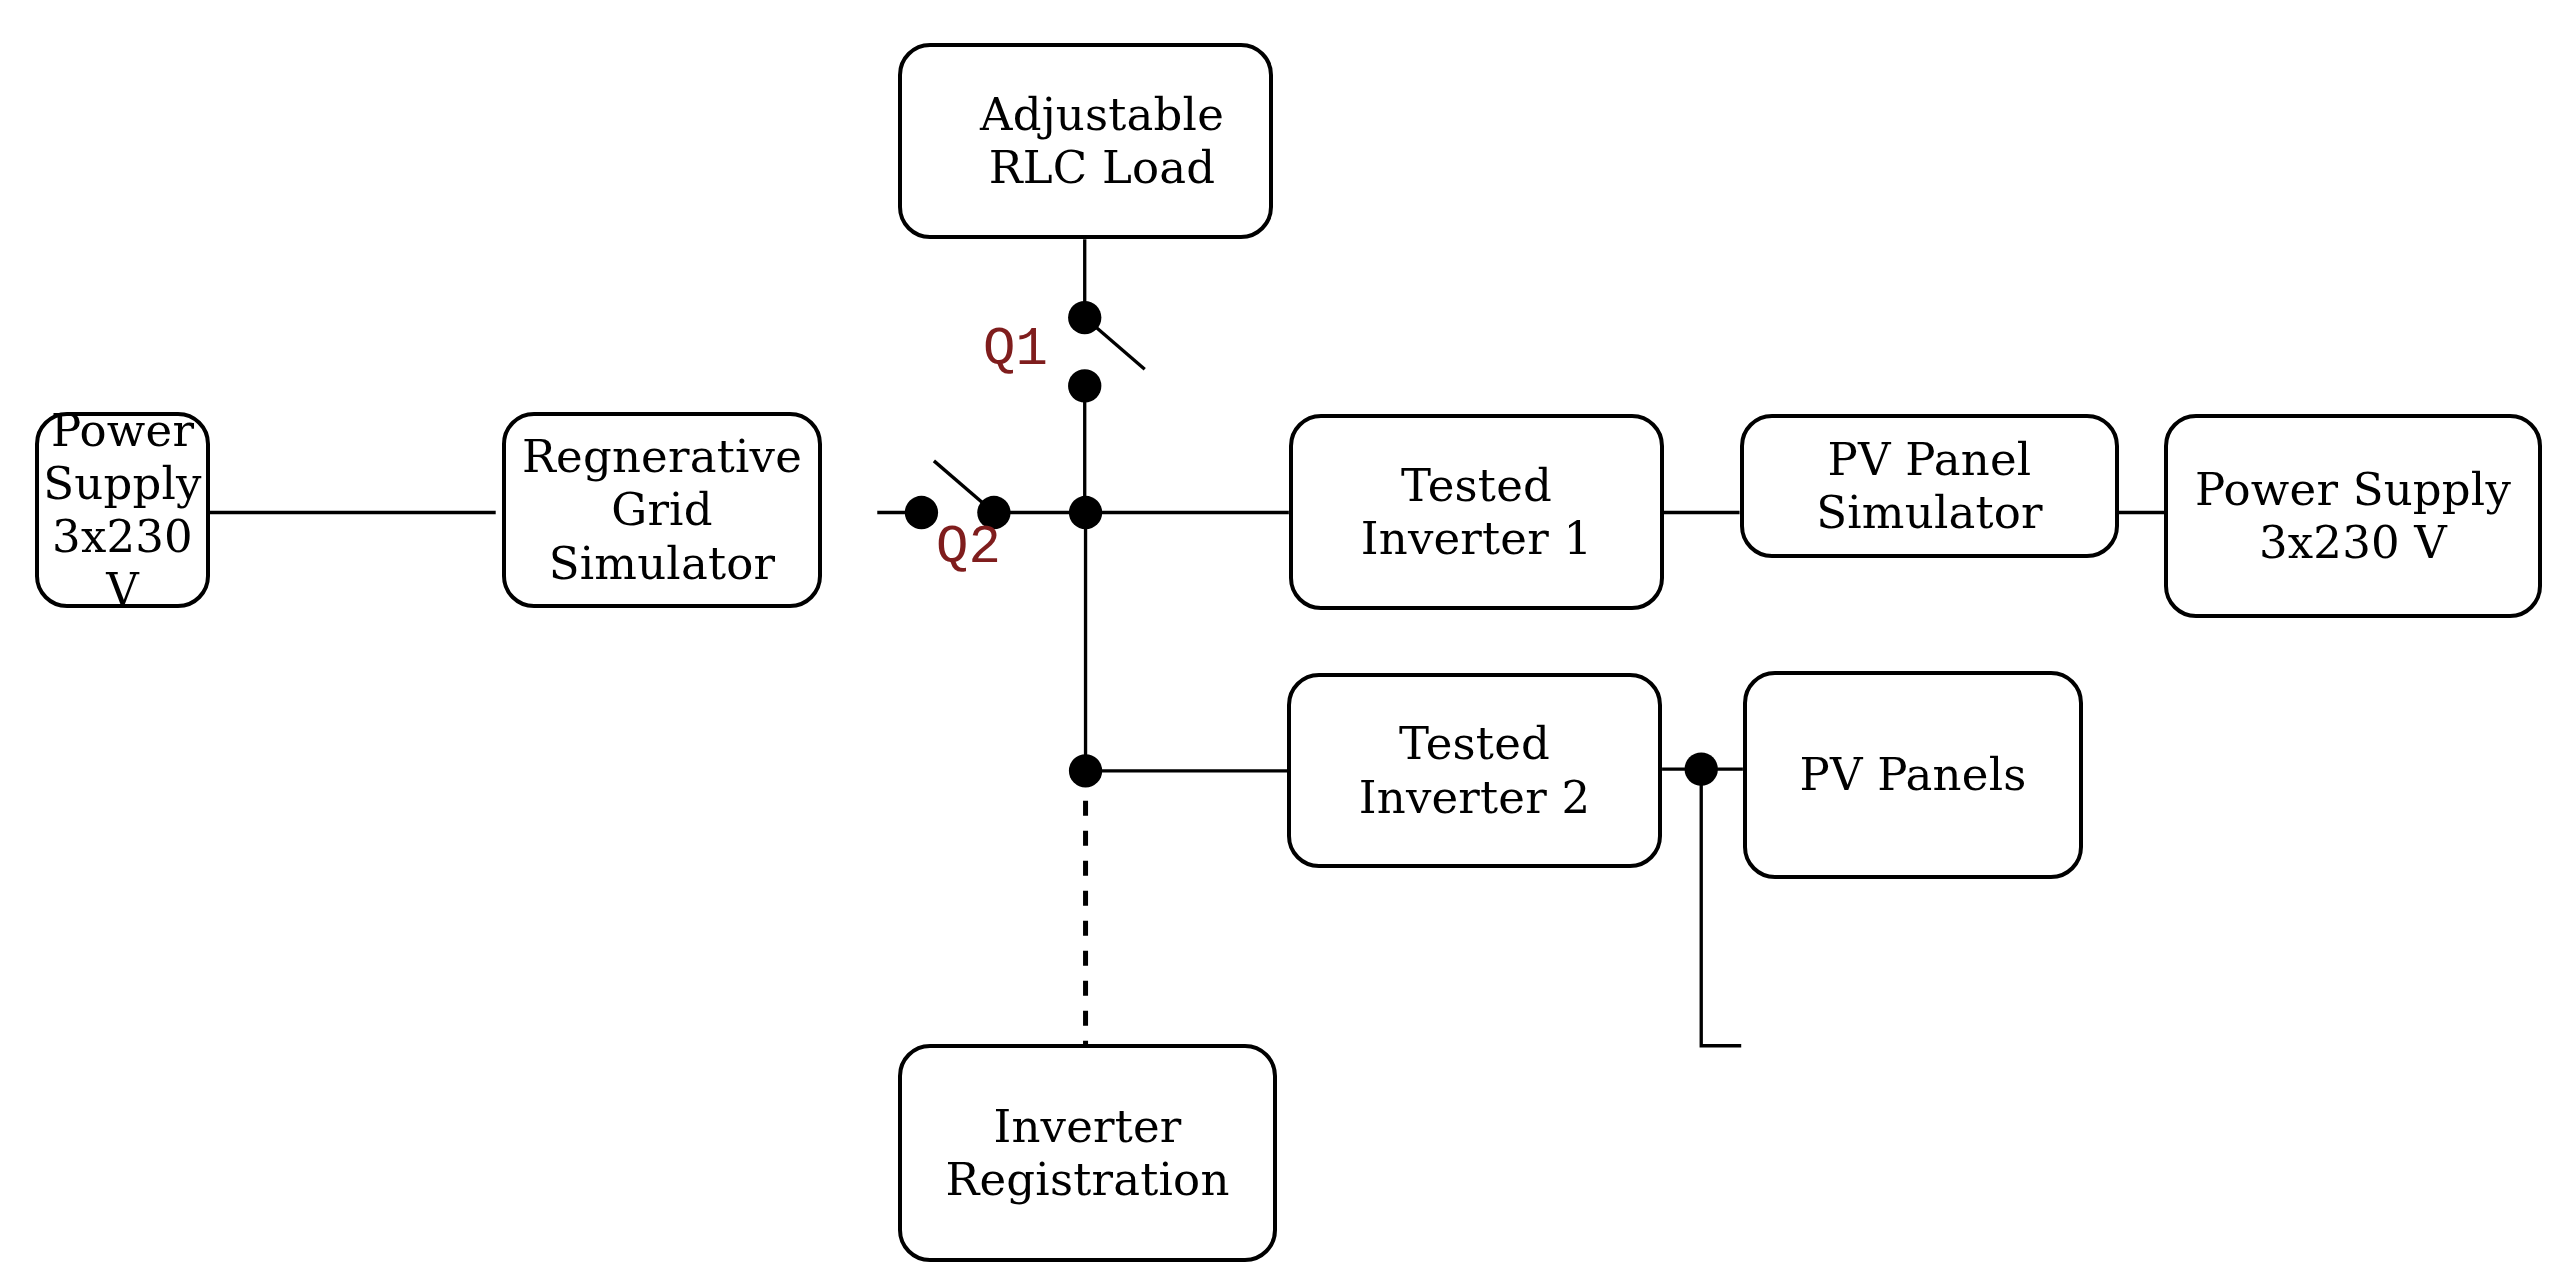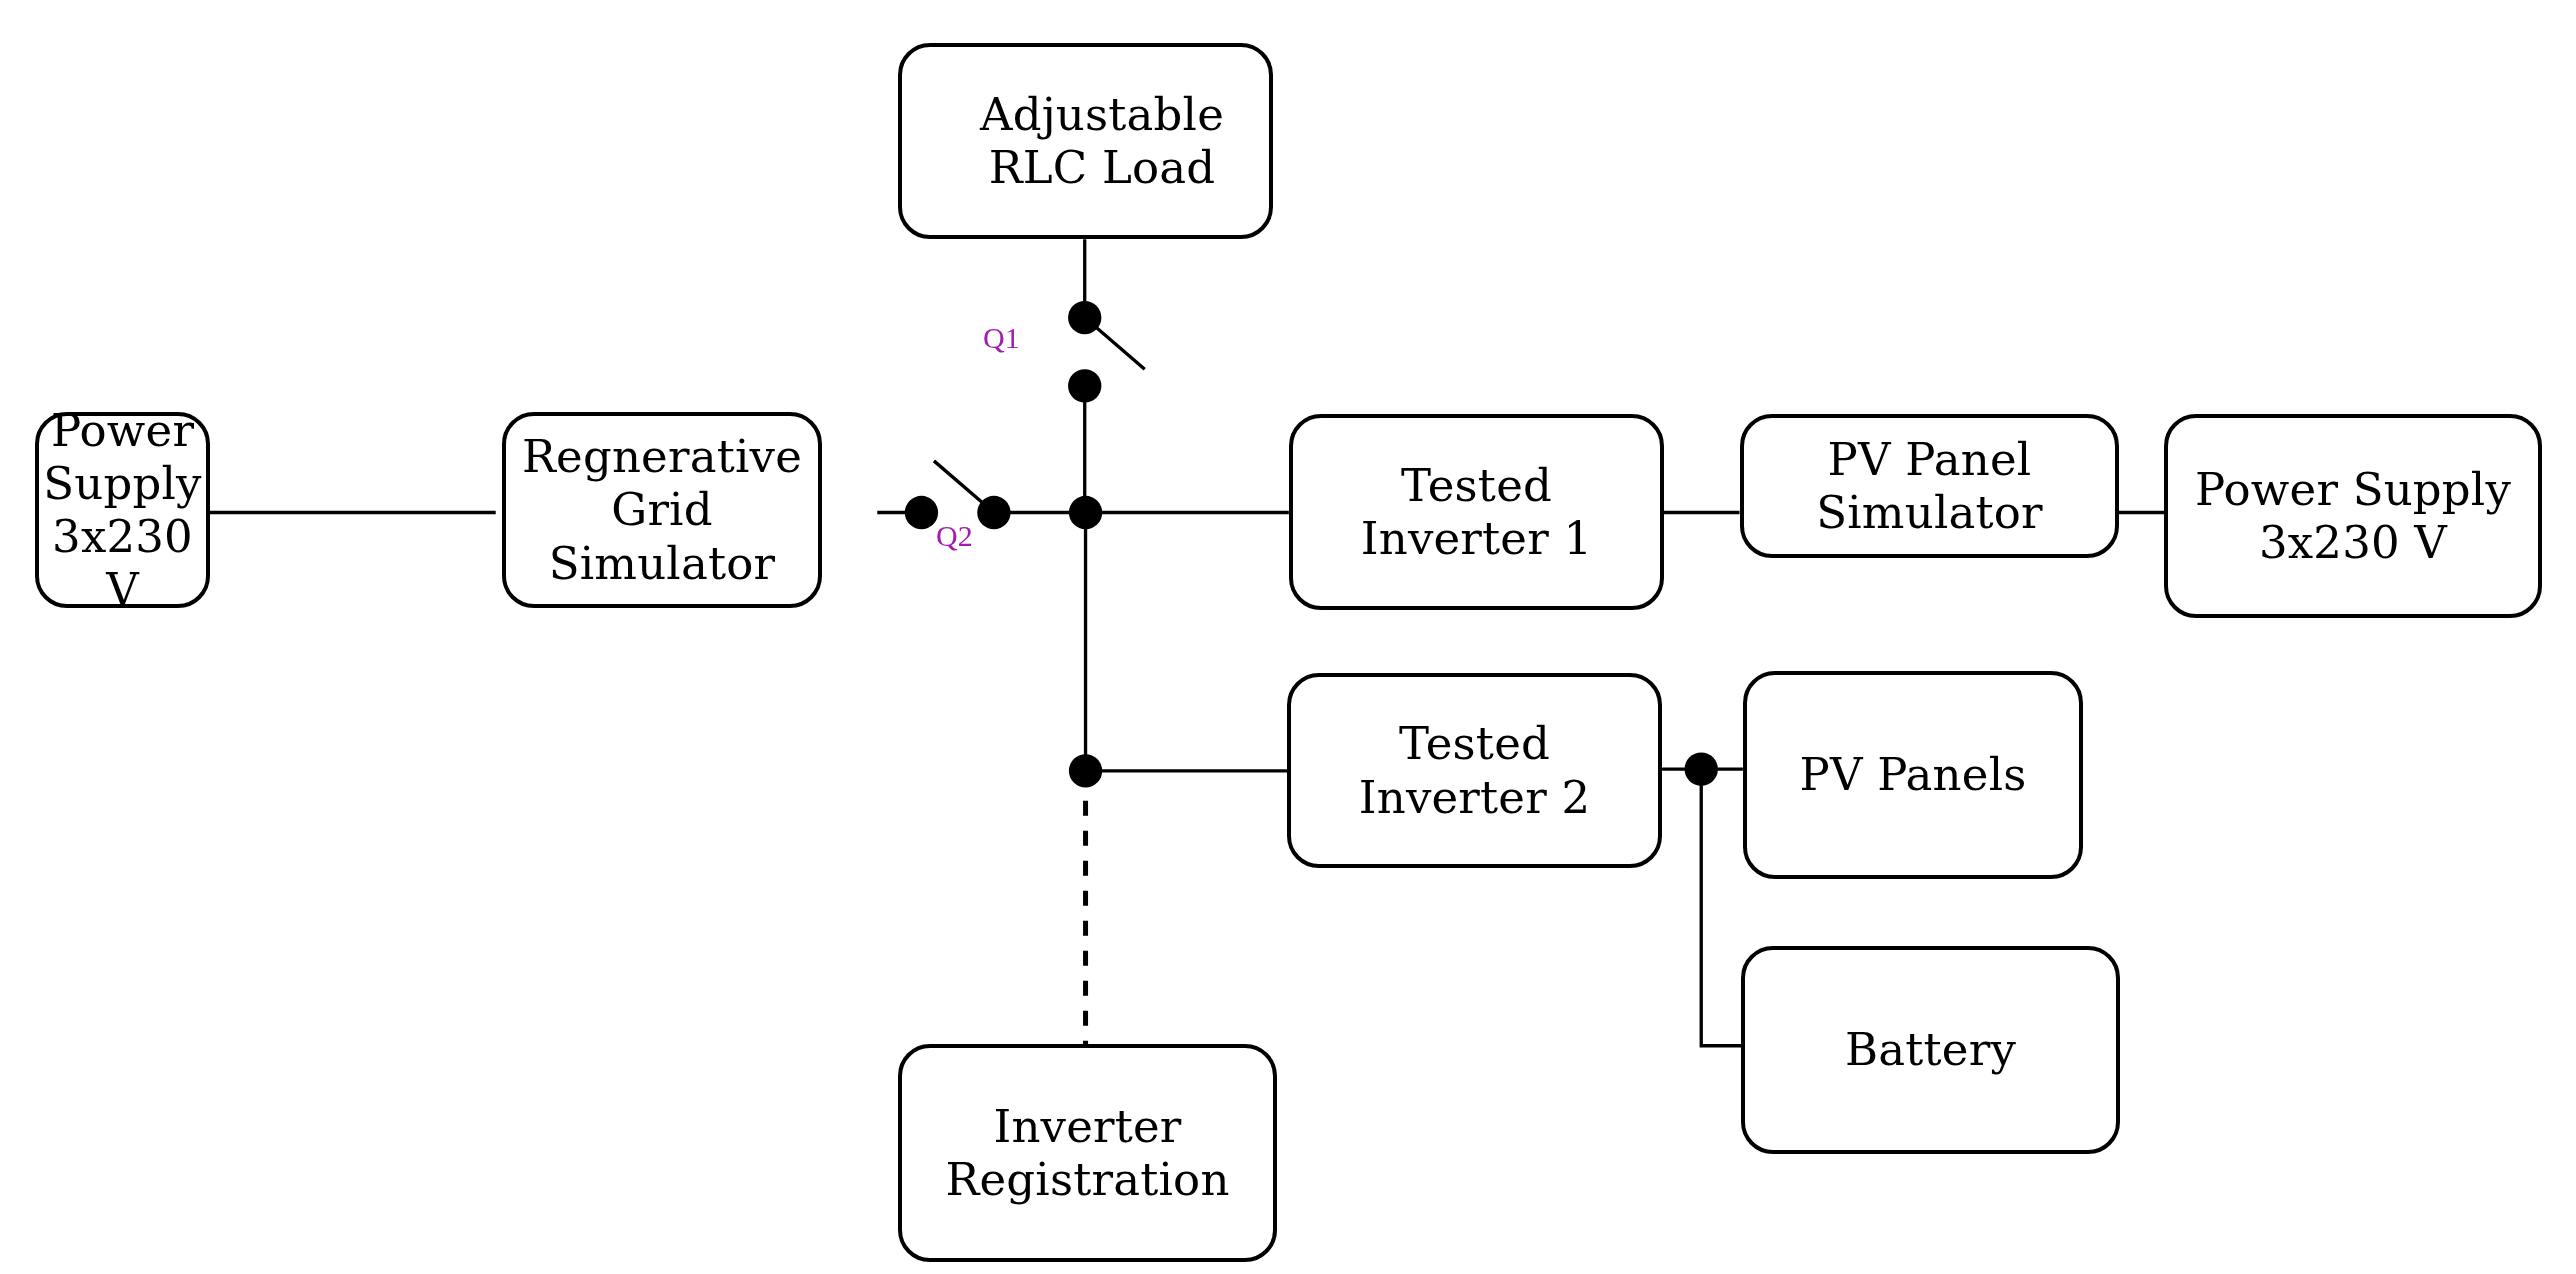--- a/index.html
+++ b/index.html
@@ -38,24 +38,24 @@
     text-align: center;
     color: #000000;
     font-size: 45px;
     line-height: 1.18;
     letter-spacing: 0.2px;
     white-space: pre-line;
     font-family: "DejaVu Serif", "Liberation Serif", serif;
   }
   .switch-label {
     position: absolute;
-    color: #a21caf;
-    font-size: 30px;
+    color: #7f1d1d;
+    font-size: 54px;
     line-height: 1;
-    font-family: Liberation Serif, serif;
+    font-family: Liberation Mono, monospace;
     white-space: nowrap;
   }
 </style>
 </head>
 <body>
 
 <div id="canvas">
 
   <svg id="wires" viewBox="0 0 3092 1530" width="2576" height="1275" xmlns="http://www.w3.org/2000/svg">
 
@@ -115,21 +115,20 @@
 Simulator</div>
 
   <div class="node-box" style="left:2164px; top:414px; width:378px; height:204px;">Power Supply
 3x230 V</div>
 
   <div class="node-box" style="left:1287px; top:673px; width:375px; height:195px;">Tested
 Inverter 2</div>
 
   <div class="node-box" style="left:1743px; top:671px; width:340px; height:208px;">PV Panels</div>
 
-  <div class="node-box" style="left:1741px; top:946px; width:379px; height:208px;">Battery</div>
 
   <div class="node-box" style="left:898px; top:1044px; width:379px; height:218px;">Inverter
 Registration</div>
 
   <div class="switch-label" style="left:983px; top:323px;">Q1</div>
 
   <div class="switch-label" style="left:936px; top:521px;">Q2</div>
 
 </div>
 

